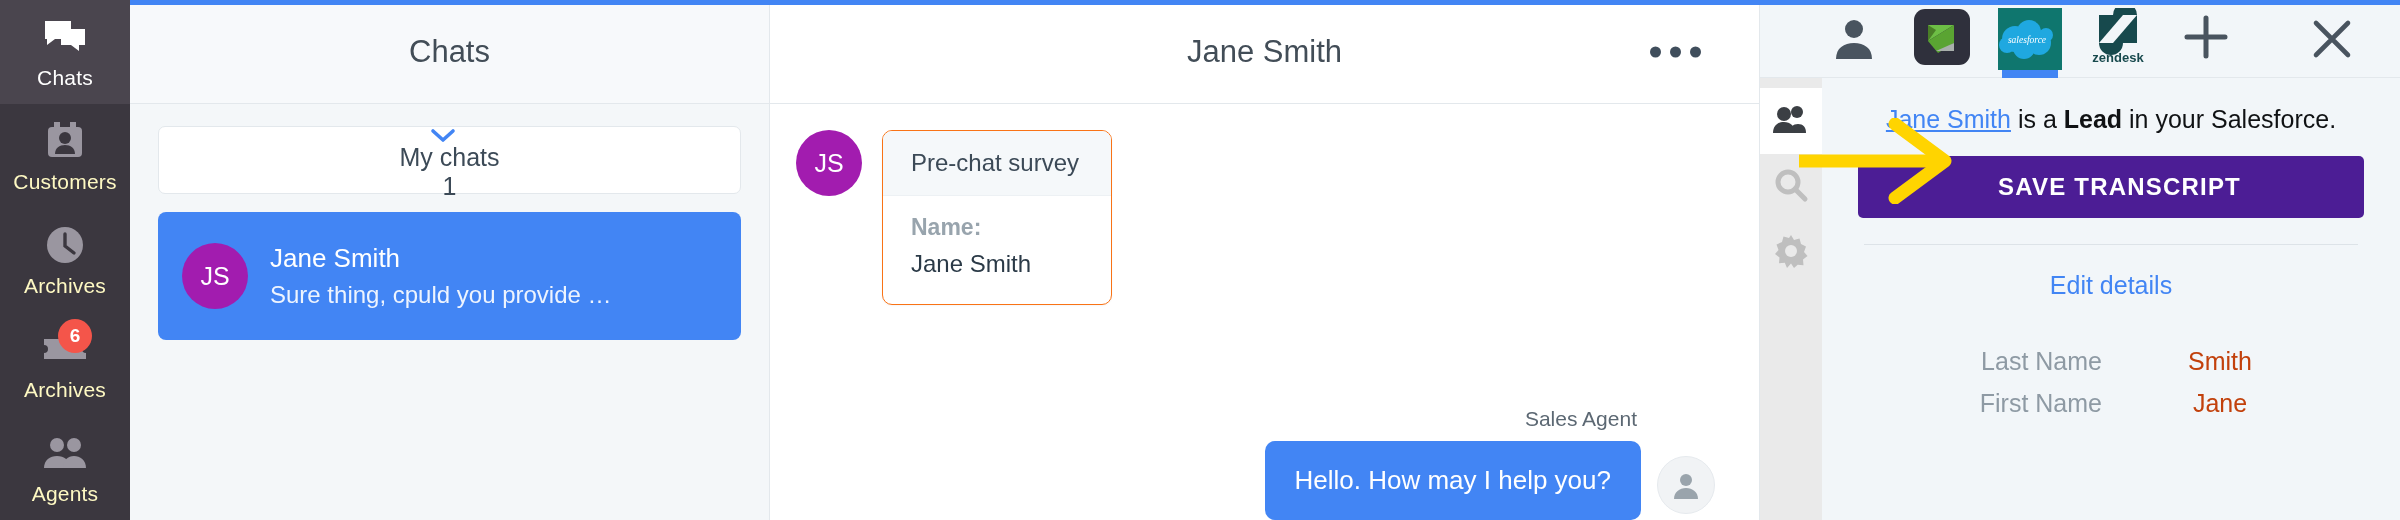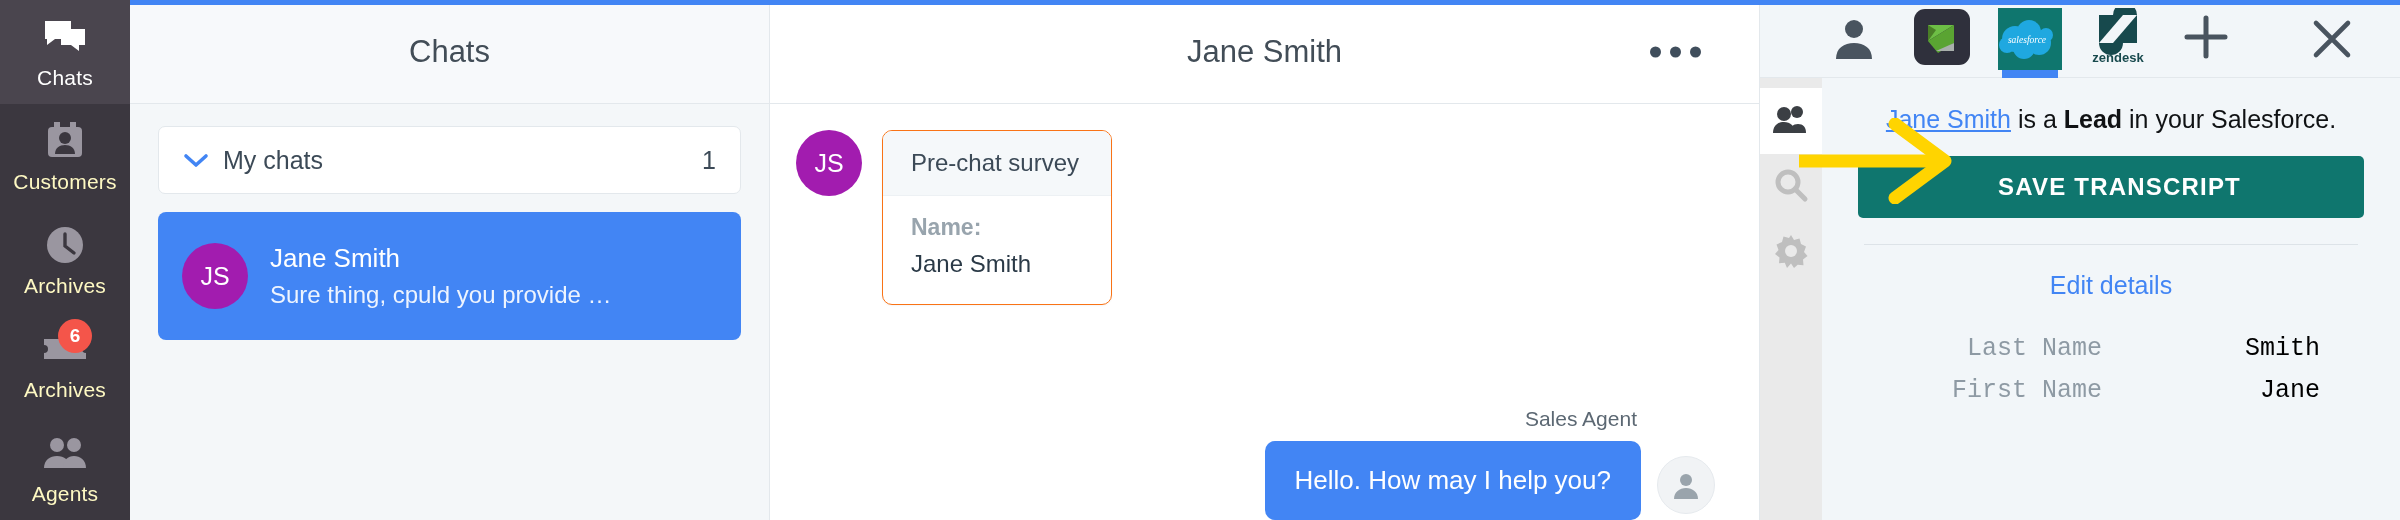--- a/index.html
+++ b/index.html
@@ -92,20 +92,21 @@
   .chatlist-body { padding: 22px 28px; }
   .group-row {
     background: #ffffff;
     border: 1px solid #e3e8ec;
     border-radius: 7px;
     height: 68px;
     display: flex;
     align-items: center;
     padding: 0 24px;
     cursor: pointer;
+    flex-direction: column;
   }
   .chev { margin-right: 14px; display:flex; }
   .group-label { font-size: 25px; color: #3c4a57; flex: 1; }
   .group-count { font-size: 25px; color: #3c4a57; }
 
   .chat-card {
     margin-top: 18px;
     background: #4285f4;
     border-radius: 8px;
     height: 128px;
@@ -294,21 +295,21 @@
     text-decoration: underline;
     cursor: pointer;
   }
   .lead-strong { font-weight: bold; }
   .save-btn {
     margin: 22px auto 0;
     display: block;
     width: 100%;
     max-width: 560px;
     height: 62px;
-    background: #0f766e;
+    background: #4c1d95;
     color: #ffffff;
     border: none;
     border-radius: 5px;
     font-size: 24px;
     font-weight: bold;
     letter-spacing: 1.2px;
     cursor: pointer;
     font-family: "Liberation Sans", sans-serif;
     padding-left: 17px;
   }
@@ -316,39 +317,39 @@
     margin: 26px 6px 0;
     height: 1px;
     background: #dde3e8;
   }
   .edit-link-wrap { text-align: center; margin-top: 26px; }
   .edit-link {
     font-size: 25px;
     color: #4285f4;
     cursor: pointer;
   }
-  .fields { margin-top: 32px; font-family: Liberation Mono, monospace; }
+  .fields { margin-top: 45px; }
   .field-row {
     display: flex;
     justify-content: center;
     gap: 18px;
     margin-bottom: 8px;
     line-height: 1.35;
   }
   .field-key {
     font-size: 25px;
     color: #8e9aa4;
     width: 200px;
     text-align: right;
   }
   .field-val {
     font-size: 25px;
-    color: #000000;
+    color: #c2410c;
     width: 200px;
-    text-align: right;
+    text-align: center;
   }
 
   
   .annot-arrow {
     position: absolute;
     left: 1795px;
     top: 118px;
     width: 180px;
     height: 86px;
     pointer-events: none;

